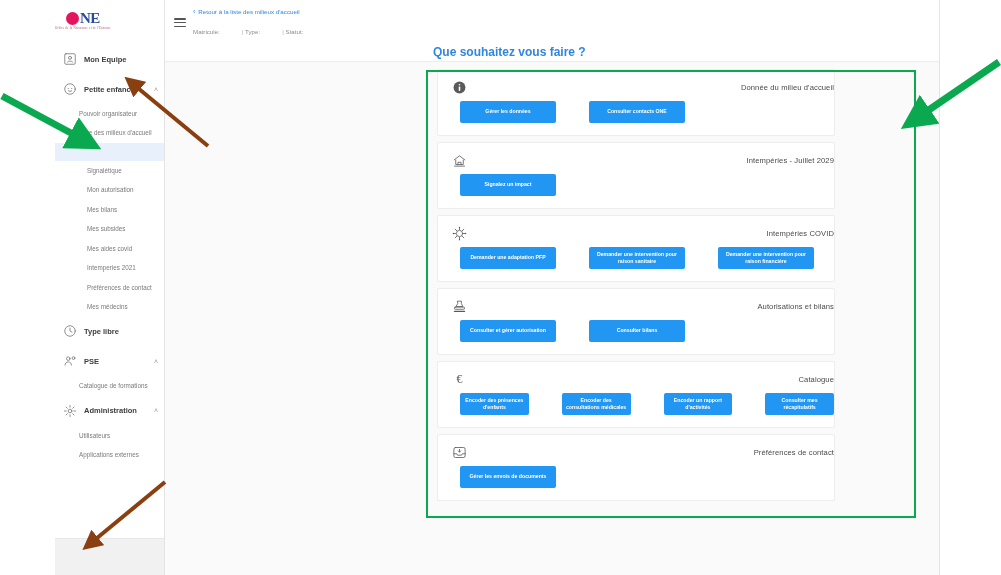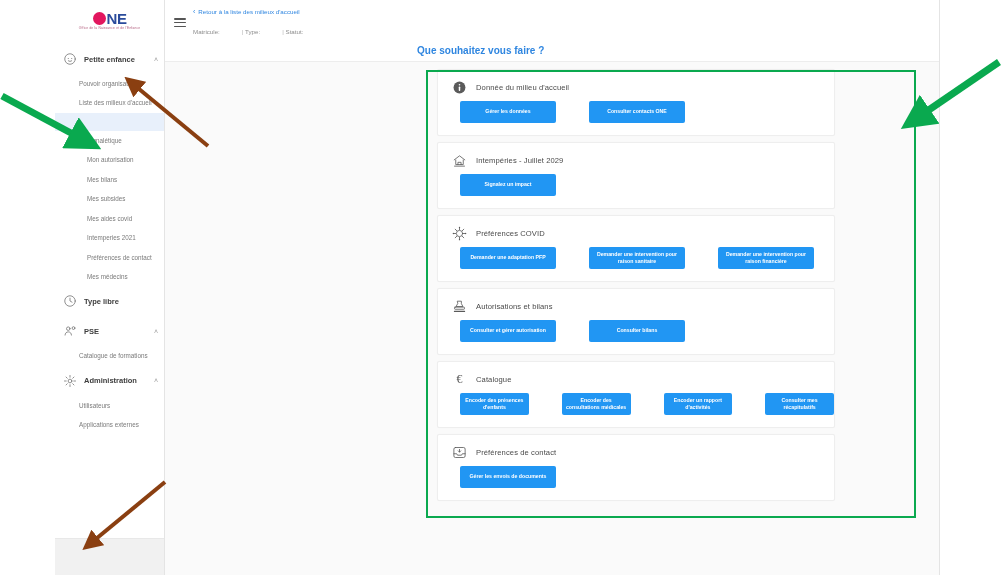--- a/index.html
+++ b/index.html
@@ -19,22 +19,23 @@
   .sidebar {
     position: absolute;
     left: 55px; top: 0;
     width: 110px; height: 575px;
     background: #ffffff;
     border-right: 1px solid #e4e4e4;
     overflow: hidden;
   }
   .logo-wrap {
     height: 38px;
-    display: flex; align-items: center; justify-content: center;
+    display: flex; align-items: center; justify-content: flex-start;
     padding-top: 4px;
+    font-family: Liberation Serif, serif;
   }
   .logo {
     display: flex; flex-direction: column; align-items: center;
     line-height: 1;
   }
   .logo-main {
     display: flex; align-items: center;
     font-weight: bold; font-size: 15px;
     letter-spacing: -0.5px;
   }
@@ -122,41 +123,42 @@
   .back-chev { font-size: 7px; }
   .meta-row {
     position: absolute;
     left: 28px; top: 28px;
     display: flex; font-size: 6.2px; color: #8d8d8d; gap: 0;
   }
   .meta-cell { padding-right: 22px; }
   .meta-cell + .meta-cell::before { content: "| "; color: #b5b5b5; }
   .what-link {
     position: absolute;
-    left: 252px; top: 45px;
-    font-size: 10px; font-weight: bold; color: #2f86e0;
+    left: 268px; top: 45px;
+    font-size: 12px; font-weight: bold; color: #2f86e0;
     cursor: pointer;
   }
 
   .content {
     padding: 7px 0 0 0;
     position: relative;
   }
   .card {
     background: #ffffff;
     margin: 0 104px 6px 272px;
     border: 1px solid #eeeeee;
     border-radius: 2px;
     padding: 8px 0 12px 0;
     box-shadow: 0 0 1px rgba(0,0,0,0.04);
   }
   .card-head {
     display: flex; align-items: center;
     padding: 2px 0 0 14px;
     margin-bottom: 6px;
+    justify-content: space-between;
   }
   .card-icon {
     width: 15px; height: 15px;
     display: flex; align-items: center; justify-content: center;
     margin-right: 9px;
     color: #5a5a5a;
   }
   .card-title {
     font-size: 7.6px; color: #4a4a4a; letter-spacing: 0.1px;
   }
@@ -201,20 +203,30 @@
       <div class="logo">
         <div class="logo-main">
           <span class="logo-o"></span>
           <span class="logo-ne">NE</span>
         </div>
         <div class="logo-sub">Office de la Naissance et de l'Enfance</div>
       </div>
     </div>
 
     <div class="nav" id="nav">
+        <div class="nav-item">
+          <span class="nav-icon">
+            <svg width="14" height="14" viewBox="0 0 24 24">
+              <rect x="3" y="3" width="18" height="18" rx="2" stroke="currentColor" fill="none" stroke-width="1.3" stroke-linecap="round" stroke-linejoin="round"></rect>
+              <circle cx="12" cy="10" r="2.6" stroke="currentColor" fill="none" stroke-width="1.3" stroke-linecap="round" stroke-linejoin="round"></circle>
+              <path d="M7.5 17c1-2 7-2 9 0" stroke="currentColor" fill="none" stroke-width="1.3" stroke-linecap="round" stroke-linejoin="round"></path>
+            </svg>
+          </span>
+          <span class="nav-label">Mon Equipe</span>
+        </div>
         <div class="nav-item">
           <span class="nav-icon">
             <svg width="14" height="14" viewBox="0 0 24 24">
               <circle cx="12" cy="12" r="9" stroke="currentColor" fill="none" stroke-width="1.3" stroke-linecap="round" stroke-linejoin="round"></circle>
               <circle cx="9" cy="11" r="0.9" fill="currentColor"></circle>
               <circle cx="15" cy="11" r="0.9" fill="currentColor"></circle>
               <path d="M9 15c1.6 1.4 4.4 1.4 6 0" stroke="currentColor" fill="none" stroke-width="1.3" stroke-linecap="round" stroke-linejoin="round"></path>
             </svg>
           </span>
           <span class="nav-label">Petite enfance</span>
@@ -327,21 +339,21 @@
             <span class="card-icon">
               <svg width="15" height="15" viewBox="0 0 24 24">
                 <circle cx="12" cy="12" r="5" stroke="currentColor" fill="none" stroke-width="1.3" stroke-linecap="round" stroke-linejoin="round"></circle>
                 <path d="M12 2.2v3.6M12 18.2v3.6M2.2 12h3.6M18.2 12h3.6M5.1 5.1l2.6 2.6M16.3 16.3l2.6 2.6M18.9 5.1l-2.6 2.6M7.7 16.3l-2.6 2.6" stroke="currentColor" fill="none" stroke-width="1.3" stroke-linecap="round" stroke-linejoin="round"></path>
                 <circle cx="12" cy="2.2" r="1.1" fill="currentColor"></circle>
                 <circle cx="12" cy="21.8" r="1.1" fill="currentColor"></circle>
                 <circle cx="2.2" cy="12" r="1.1" fill="currentColor"></circle>
                 <circle cx="21.8" cy="12" r="1.1" fill="currentColor"></circle>
               </svg>
             </span>
-            <span class="card-title">Préférences COVID</span>
+            <span class="card-title">Intempéries COVID</span>
           </div>
           <div class="btn-row">
             <button class="btn">Demander une adaptation PFP</button>
             <button class="btn">Demander une intervention pour raison sanitaire</button>
             <button class="btn">Demander une intervention pour raison financière</button>
           </div>
         </div>
         <div class="card">
           <div class="card-head">
             <span class="card-icon">

